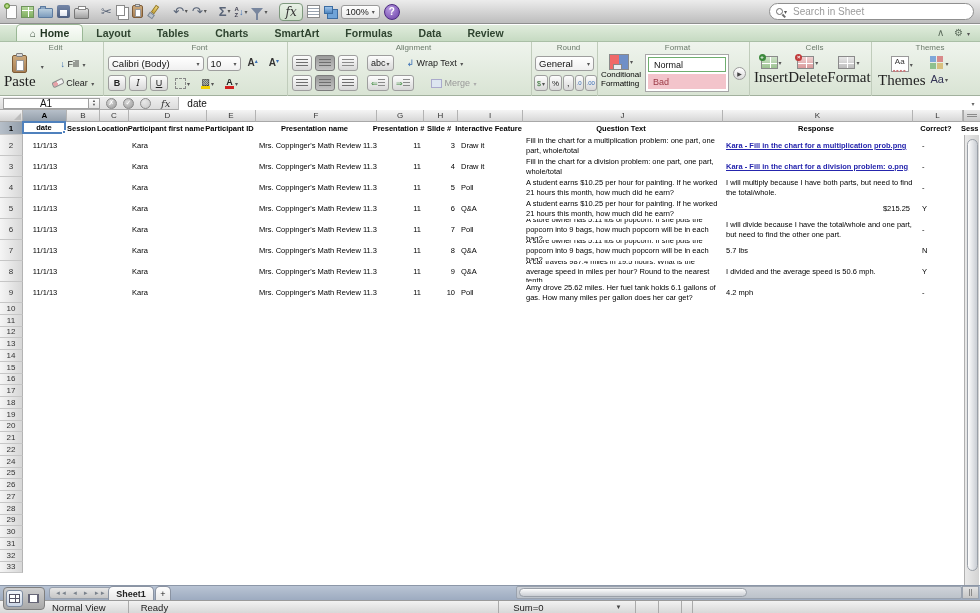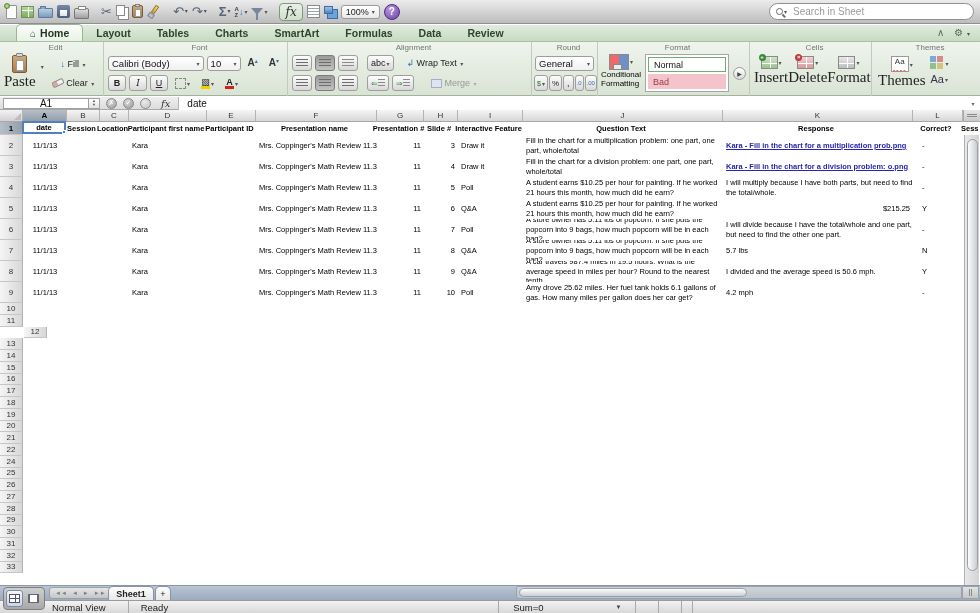--- a/index.html
+++ b/index.html
@@ -701,21 +701,21 @@
           <div class="gcell left wrap" style="width: 200px; height: 21px;">Amy drove 25.62 miles. Her fuel tank holds 6.1 gallons of gas. How many miles per gallon does her car get?</div>
           <div class="gcell left wrap" style="width: 190px; height: 21px;">4.2 mph</div>
           <div class="gcell left" style="width: 50px; height: 21px; padding-left: 9px;">-</div>
         </div>
         <div class="grow" style="height: 11.75px;">
           <div class="gut" style="height: 11.75px;">10</div>
         </div>
         <div class="grow" style="height: 11.75px;">
           <div class="gut" style="height: 11.75px;">11</div>
         </div>
-        <div class="grow" style="height: 11.75px; padding-left: 24px;">
+        <div class="grow" style="height: 11.75px;">
           <div class="gut" style="height: 11.75px;">12</div>
         </div>
         <div class="grow" style="height: 11.75px;">
           <div class="gut" style="height: 11.75px;">13</div>
         </div>
         <div class="grow" style="height: 11.75px;">
           <div class="gut" style="height: 11.75px;">14</div>
         </div>
         <div class="grow" style="height: 11.75px;">
           <div class="gut" style="height: 11.75px;">15</div>

